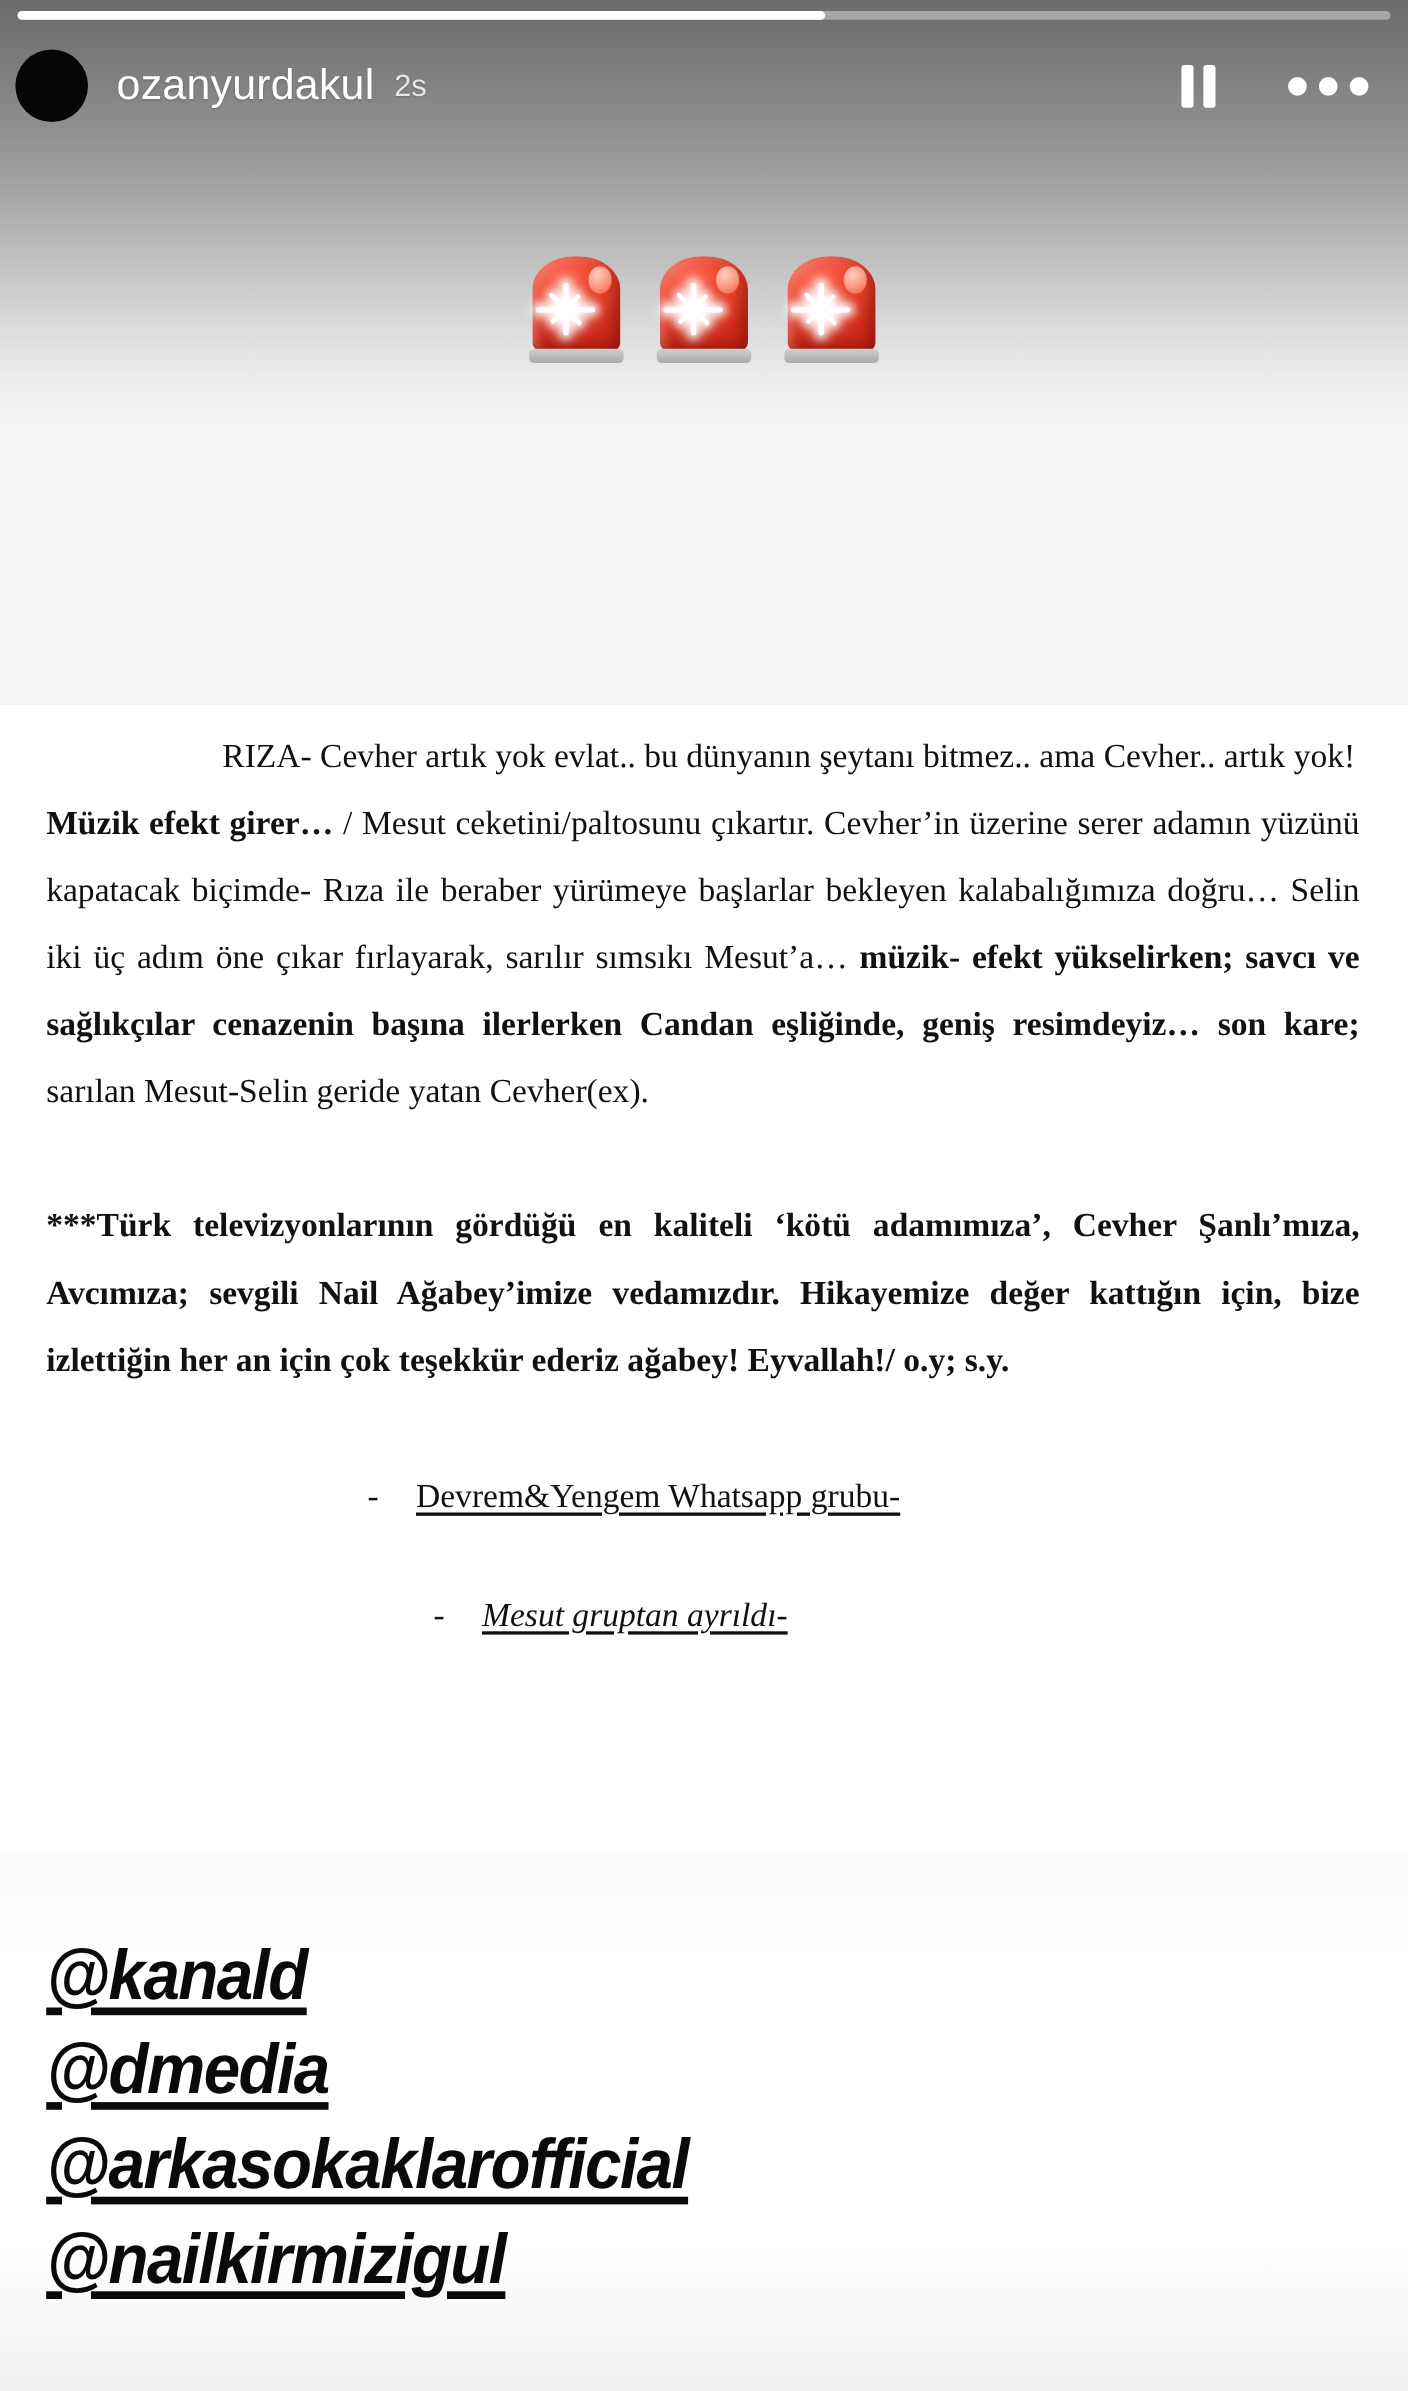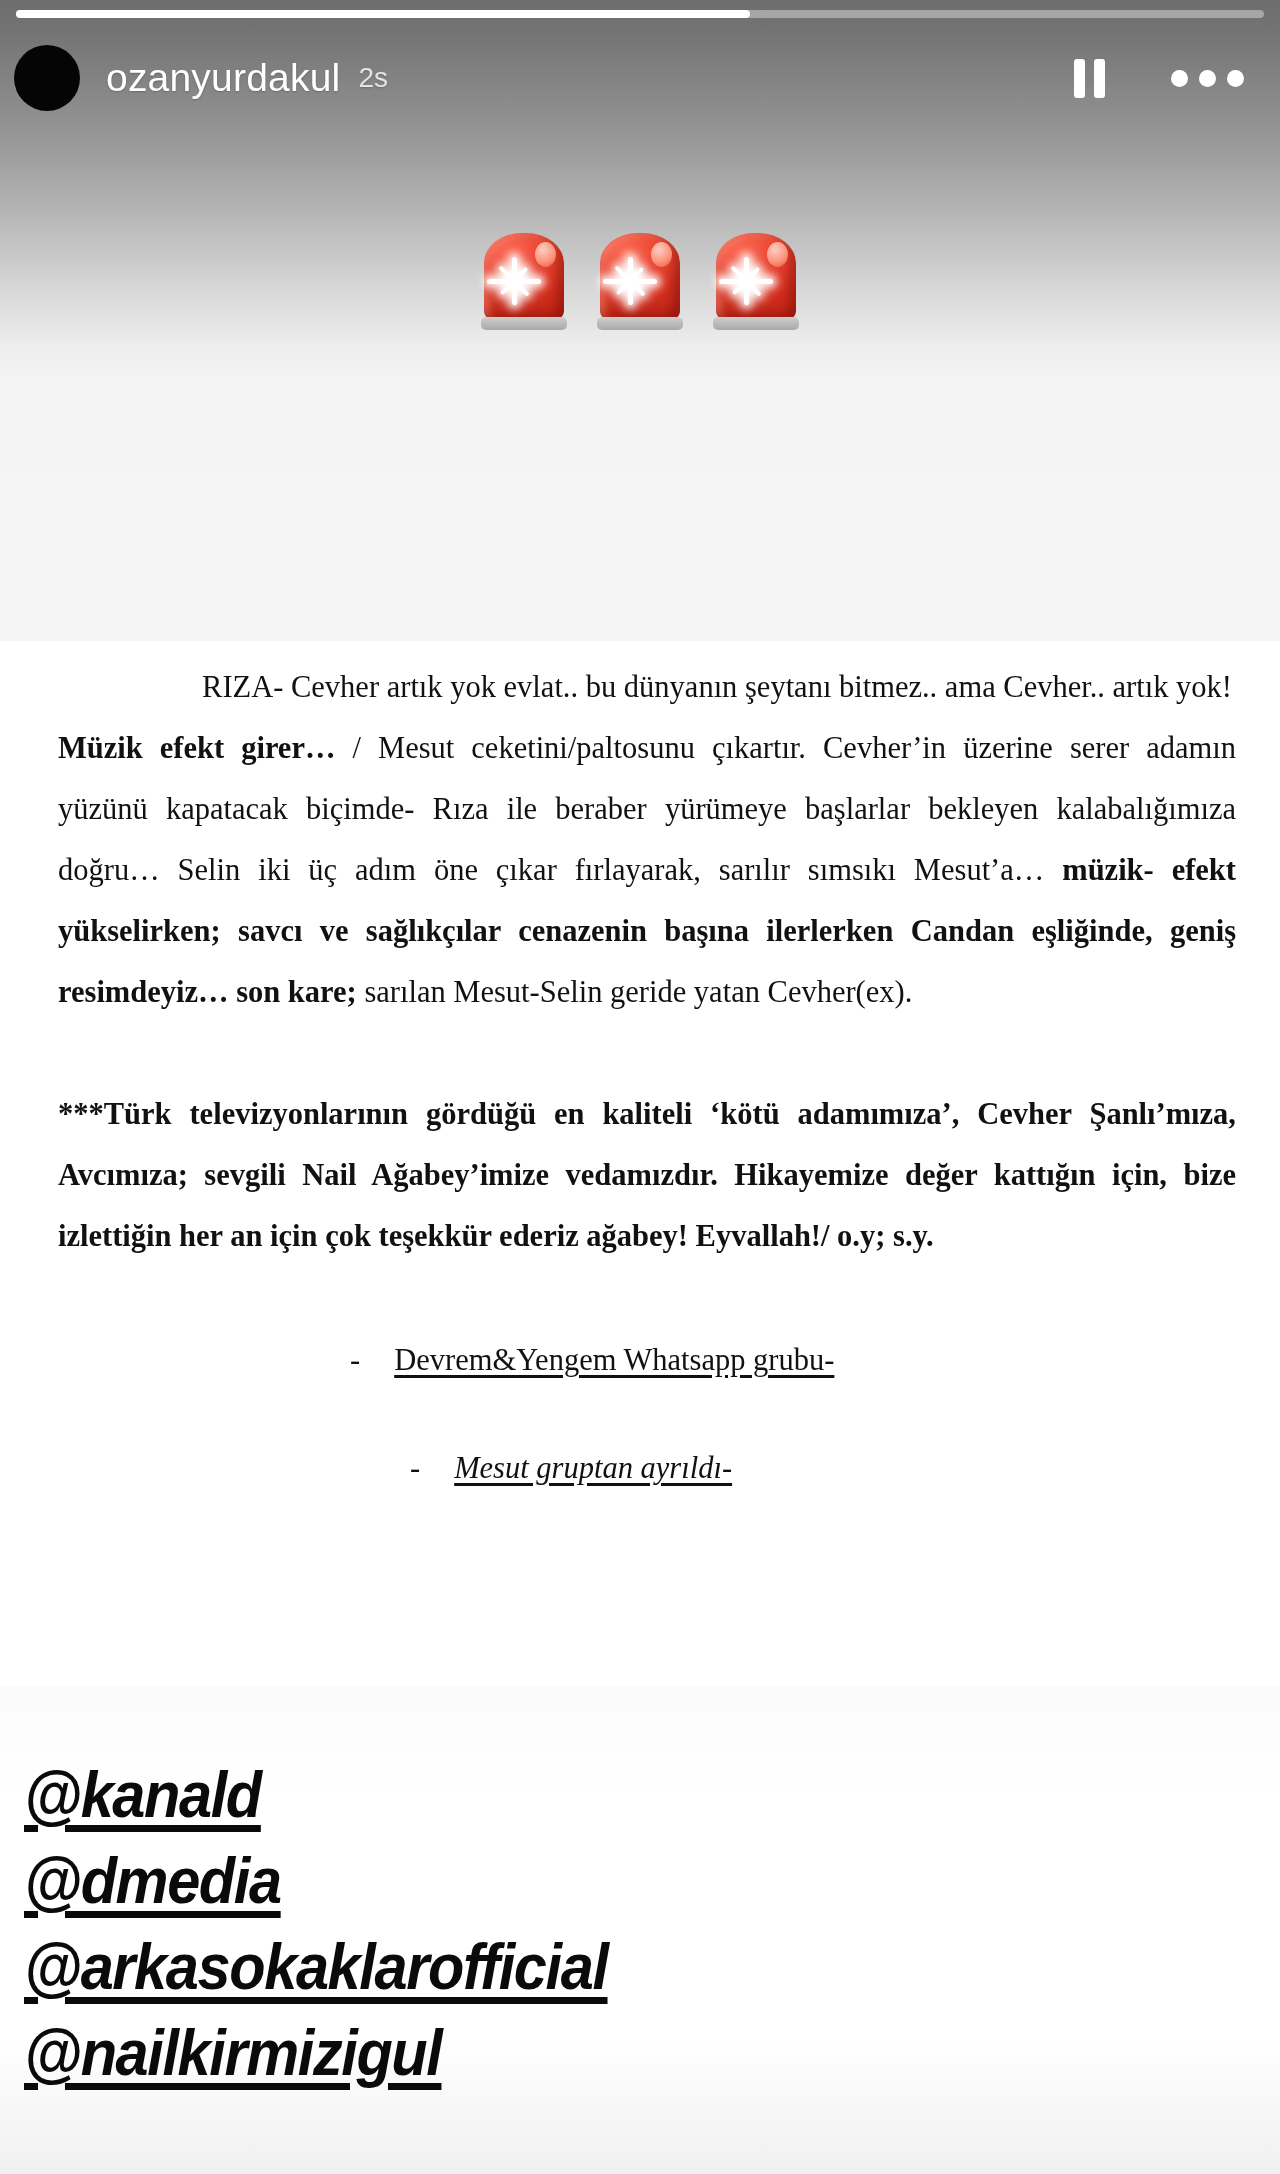--- a/index.html
+++ b/index.html
@@ -175,21 +175,21 @@
     background:#ffffff;
     padding:0;
     overflow:hidden;
   }
   .doc-body {
     font-family:"Liberation Serif", serif;
     color:#111111;
     font-size:30.5px;
     line-height:61px;
     text-align:justify;
-    padding:0 44px 0 58px;
+    padding:0 44px 0 42px;
   }
   .p-dialogue {
     text-align:right;
     padding-top:16px;
     padding-right:4px;
   }
   .p-block { text-align:justify; text-justify:inter-word; }
   .spacer-line { height:61px; }
   b, .b { font-weight:700; }
 
@@ -206,21 +206,21 @@
   .wa-2 { margin-top:18px; padding-left:352px; }
   .wa-dash { margin-right:34px; }
   .wa-text { text-decoration:underline; text-underline-offset:5px;margin-top:44px; }
   .wa-text.ital { font-style:italic; }
 
   
   .mentions {
     position:absolute; left:0; top:1686px;
     width:1280px; height:488px;
     background:linear-gradient(to bottom,#fbfbfb 0%,#ffffff 22%,#ffffff 72%,#f0f0f0 100%);
-    padding:66px 0 0 24px;
+    padding:66px 0 0 42px;
   }
   .mention {
     display:block;
     font-family:"Liberation Sans", sans-serif;
     font-weight:700;
     font-style:italic;
     font-size:64px;
     line-height:86px;
     color:#0a0a0a;
     letter-spacing:-1.5px;

